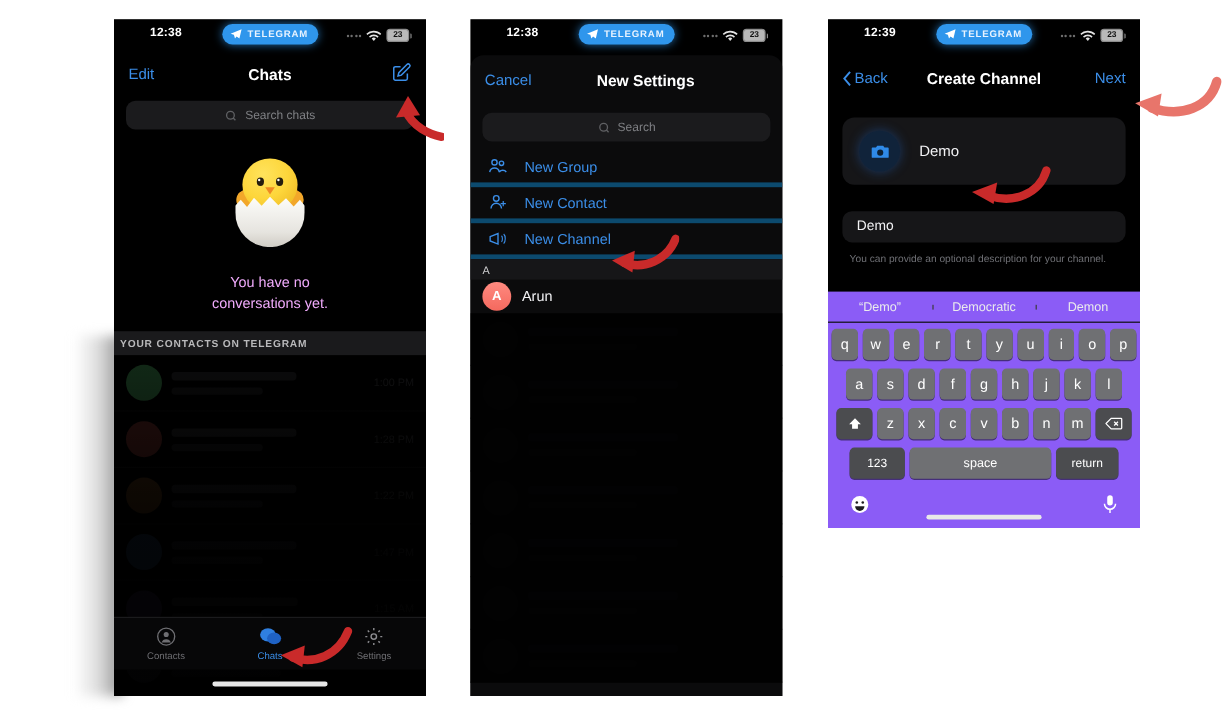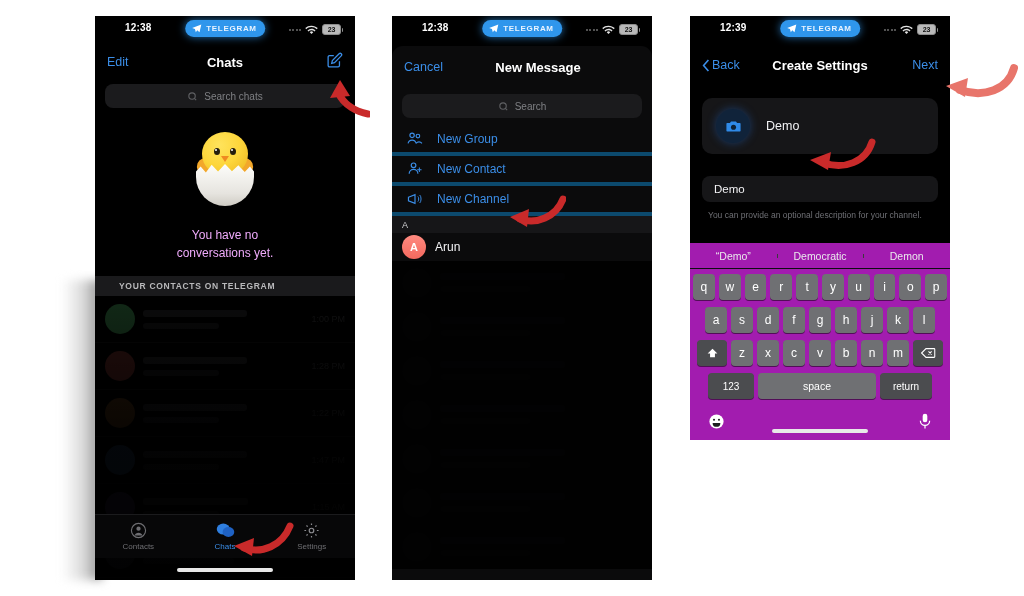--- a/index.html
+++ b/index.html
@@ -118,21 +118,21 @@
     clip-path: polygon(0 18%, 8% 6%, 17% 20%, 27% 2%, 38% 18%, 50% 0, 62% 17%, 73% 3%, 84% 19%, 93% 6%, 100% 18%, 100% 100%, 0 100%);
   }
   .empty-text {
     margin-top: 14px; text-align: center;
     color: #f0abfc; font-size: 12px; line-height: 18px;
   }
 
   
   .sect-head {
     margin-top: 14px; height: 20px; background: #1a1a1c;
-    display: flex; align-items: center; padding-left: 24px;
+    display: flex; align-items: center; padding-left: 5px;
   }
   .sect-head span { color: #b9b9bb; font-size: 8.5px; font-weight: bold; letter-spacing: .7px; }
   .dim-list { position: relative; }
   .dim-row {
     height: 47px; display: flex; align-items: center; padding: 0 10px;
     border-bottom: 1px solid #0c0c0d; position: relative;
   }
   .dim-av { width: 30px; height: 30px; border-radius: 50%; flex: 0 0 auto; }
   .dim-meta { flex: 1; padding-left: 8px; }
   .dim-name { height: 7px; border-radius: 3px; background: #1c1c1e; width: 62%; }
@@ -197,21 +197,21 @@
   .desc-field {
     margin: 22px 12px 0 12px; height: 26px; background: #161618; border-radius: 8px;
     display: flex; align-items: center; padding-left: 12px;
   }
   .desc-field span { color: #f2f2f4; font-size: 11.5px; }
   .desc-help {
     margin: 7px 18px 0 18px; color: #6f7075; font-size: 8.5px; line-height: 12px;
   }
 
   
-  .kb { position: absolute; left: 0; right: 0; bottom: 0; background: #a21caf; }
+  .kb { position: absolute; left: 0; right: 0; bottom: 0; background: #8b5cf6; }
   .kb-sugg {
     height: 26px; display: flex; align-items: center;
     border-bottom: 1px solid #0e0e10;
   }
   .kb-sugg div {
     flex: 1; text-align: center; color: #eaeaec; font-size: 10.5px;
     position: relative;
   }
   .kb-sugg div + div:before {
     content: ""; position: absolute; left: 0; top: 4px; bottom: 4px; width: 1px; background: #3a3a3c;
@@ -429,21 +429,21 @@
         </div>
         <div class="batt">
           <span>23</span>
         </div>
       </div>
     </div>
 
     <div class="sheet">
       <div class="navbar" style="height:42px;padding-left:32px;">
         <div class="nav-left">Cancel</div>
-        <div class="nav-title">New Message</div>
+        <div class="nav-title">New Settings</div>
       </div>
 
       <div class="searchbar">
         <svg class="mag" width="11" height="11" viewBox="0 0 24 24" fill="none" stroke="#8a8b8f" stroke-width="2.4">
           <circle cx="11" cy="11" r="7"></circle>
             <path d="M20 20l-4-4"></path>
         </svg>
         <span>Search</span>
       </div>
 
@@ -569,21 +569,21 @@
       </div>
     </div>
 
     <div class="navbar" style="height:38px;">
       <div class="nav-left">
         <svg class="chev" width="8" height="13" viewBox="0 0 10 16" fill="none" stroke="#3b8ee8" stroke-width="2">
           <path d="M8 1 2 8l6 7"></path>
         </svg>
         <span>Back</span>
       </div>
-      <div class="nav-title">Create Settings</div>
+      <div class="nav-title">Create Channel</div>
       <div class="nav-right">Next</div>
     </div>
 
     <div class="card">
       <div class="cam-circle">
         <svg width="17" height="15" viewBox="0 0 24 20" fill="#2f8ae8">
           <path d="M3 5h4l1.5-2h7L17 5h4a1 1 0 0 1 1 1v10a1 1 0 0 1-1 1H3a1 1 0 0 1-1-1V6a1 1 0 0 1 1-1z"></path>
           <circle cx="12" cy="11" r="3.6" fill="#0d2135"></circle>
         </svg>
       </div>

